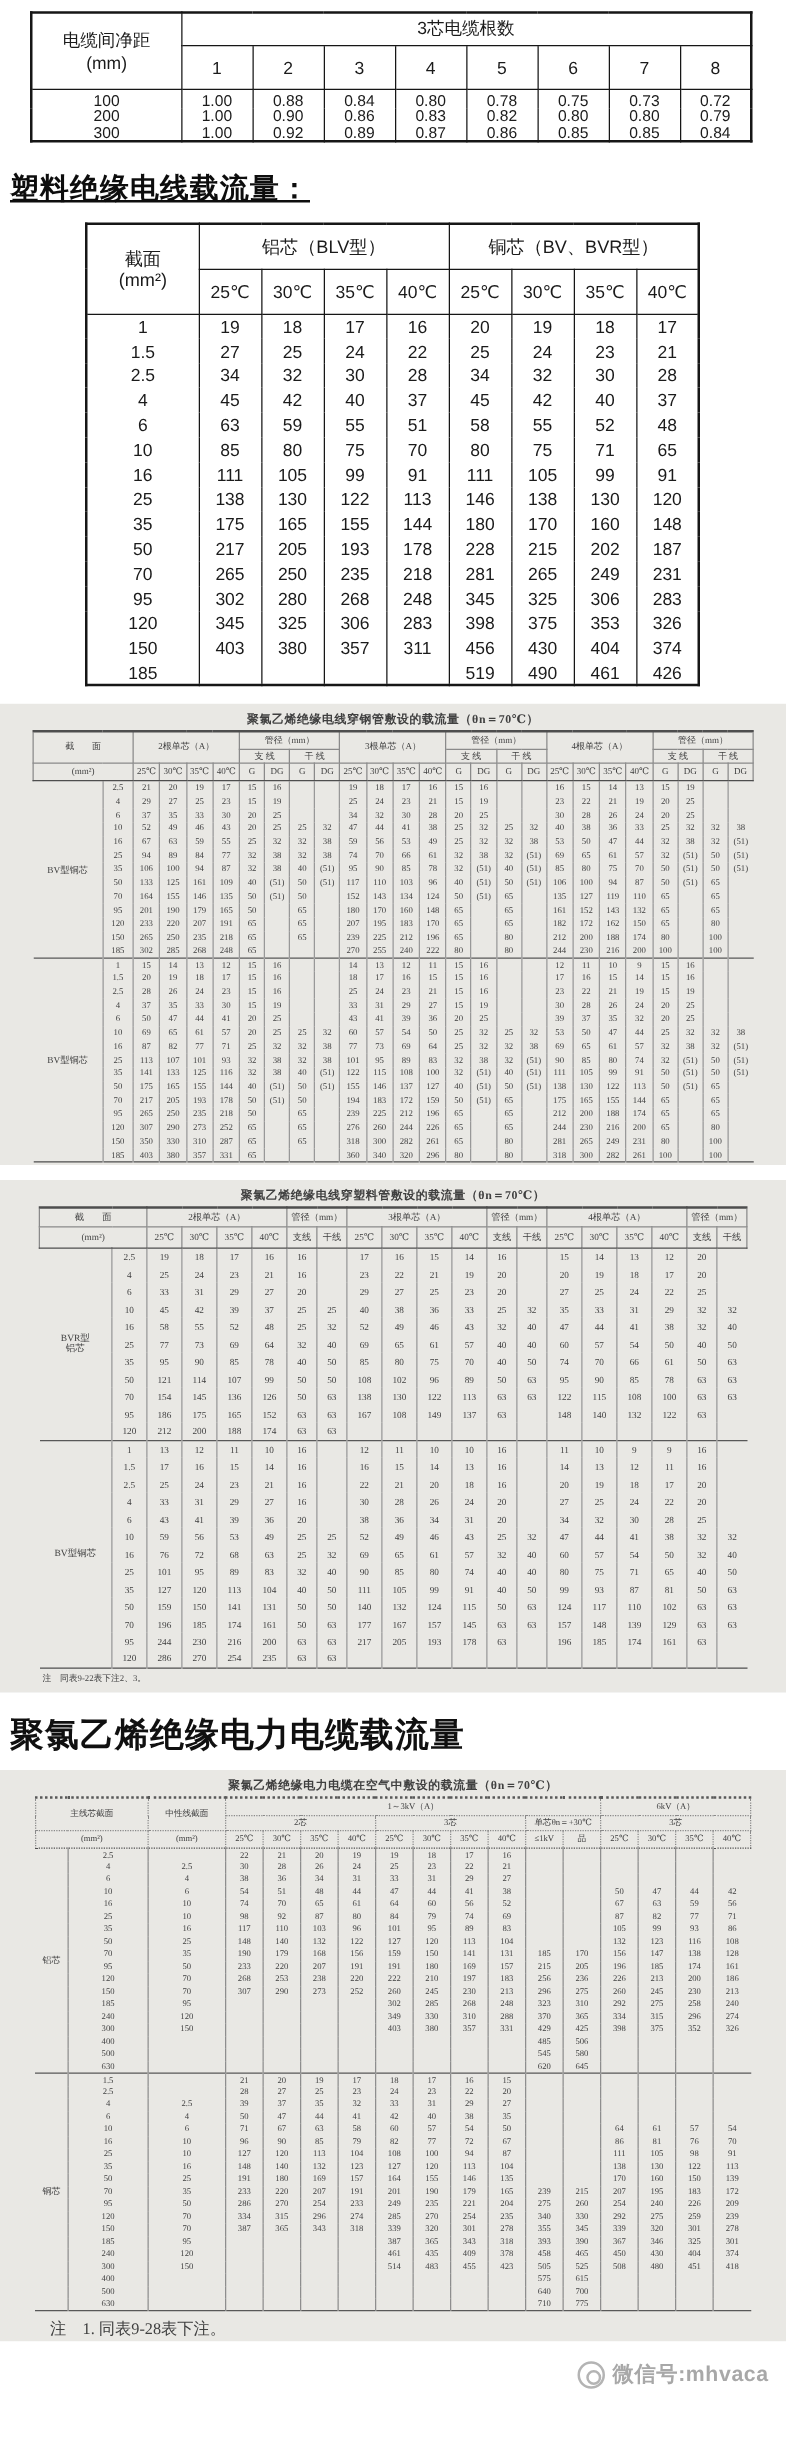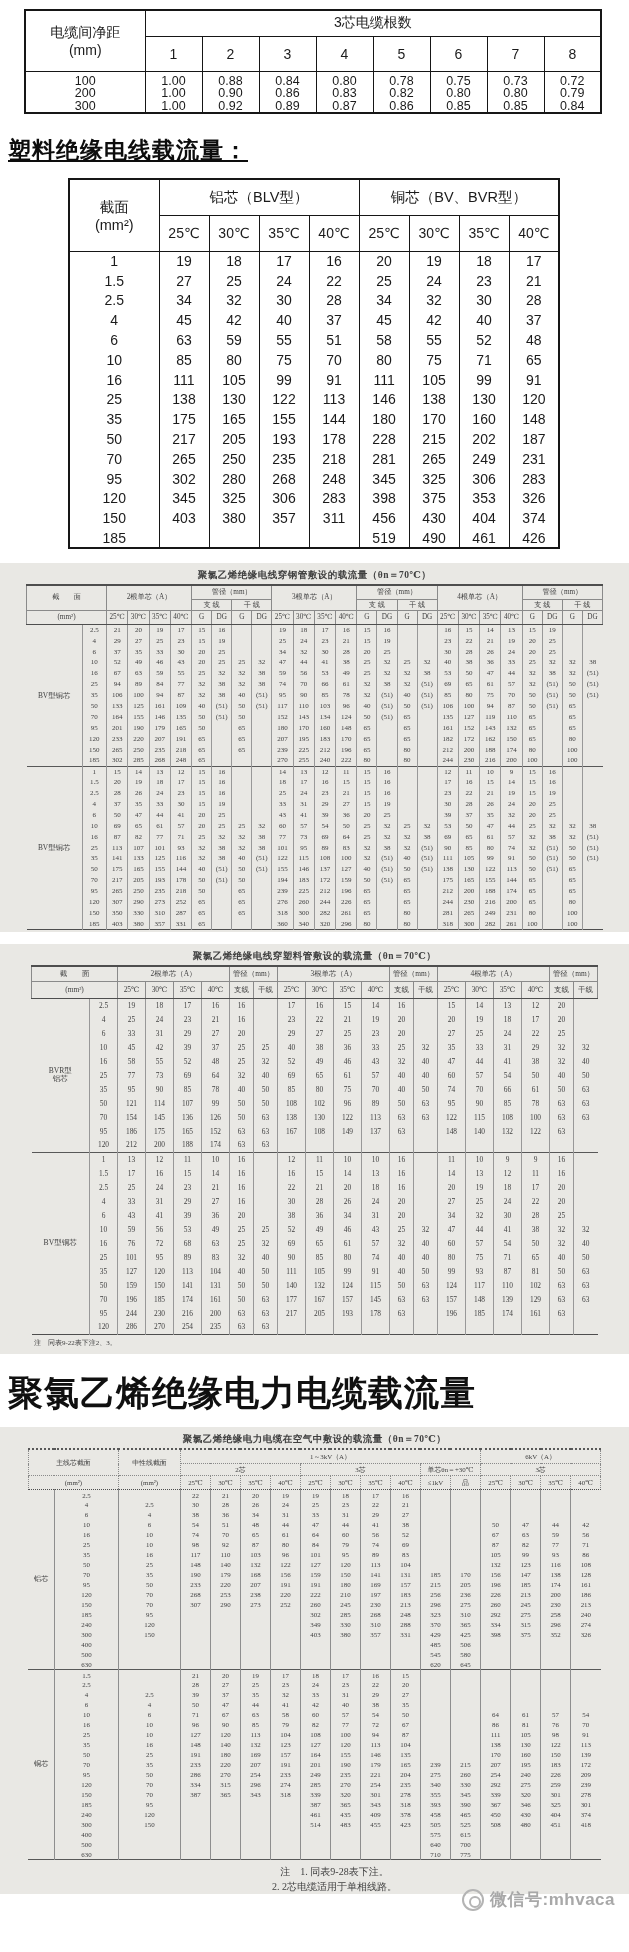--- a/index.html
+++ b/index.html
@@ -48,31 +48,31 @@
   #t3 tr.group-start td { border-top:1.2px solid #555; }
 
   .scan4 { margin-top:12px; padding:2px 0 2px 0; }
   #t4 table { width:566px; border-top:2px solid #4a4a4a; border-bottom:1.6px solid #4a4a4a; }
   #t4 th { border:0.8px solid #8b8b8b; border-top:none; font-size:7.4px; height:15px; }
   #t4 thead tr:nth-child(2) th { height:17px; border-bottom:1.2px solid #4a4a4a; }
   #t4 td { border-left:0.8px solid #9a9a9a; font-size:7.4px; height:14px; }
   #t4 td.glabel { font-size:7.6px; border-left:none; }
   #t4 tr.group-start td { border-top:1.2px solid #555; }
 
-  h2.power-h { margin:16px 2px 0 8px; font-size:35px; font-weight:700; letter-spacing:1px; color:#101010; }
+  h2.power-h { margin:16px 2px 0 8px; font-size:27px; font-weight:700; letter-spacing:1px; color:#101010; }
 
   .scan5 { margin-top:10px; padding:2px 0 0 0; }
   #t5 table { width:572px; border-top:2px dotted #555; border-bottom:1.4px solid #555; }
   #t5 th { border:0.7px dotted #8b8b8b; border-top:none; font-size:6.9px; height:15px; }
   #t5 thead tr:nth-child(2) th { height:12px; }
   #t5 thead tr:nth-child(3) th { height:14px; border-bottom:1.1px dotted #4a4a4a; }
   #t5 td { border-left:0.8px solid #8f8f8f; font-size:6.9px; height:10px; }
   #t5 td.glabel { font-size:7.2px; border-left:none; }
   #t5 tr.group-start td { border-top:1.1px solid #555; }
-  #t5-notes { font-size:10px; padding:4px 0 0 40px; line-height:1.5;text-align:center; }
+  #t5-notes { font-size:13px; padding:4px 0 0 40px; line-height:1.5; }
 
   
   .watermark { position:absolute; right:14px; top:1888px; display:flex; align-items:center; gap:6px;
                color:#a8a8a8; font-size:17px; font-weight:700; letter-spacing:0.5px; }
   .wm-icon { width:22px; height:22px; border:2.5px solid #b4b4b4; border-radius:50%; position:relative; display:inline-block; }
   .wm-icon::after { content:""; position:absolute; left:5px; top:5px; width:8px; height:8px; border:2px solid #b4b4b4; border-radius:50%; }
 </style>
 </head>
 <body>
 
@@ -2489,21 +2489,20 @@
               <td></td>
               <td></td>
               <td></td>
               <td></td>
             </tr>
           </tbody>
         </table>
       </div>
     <div id="t5-notes">
       <div>注　1. 同表9-28表下注。</div>
-      <div>2. 2芯电缆适用于单相线路。</div>
     </div>
   </section>
 
   <div class="watermark">
     <span class="wm-icon"></span>
     <span>微信号:mhvaca</span>
   </div>
 
 </div>
 

